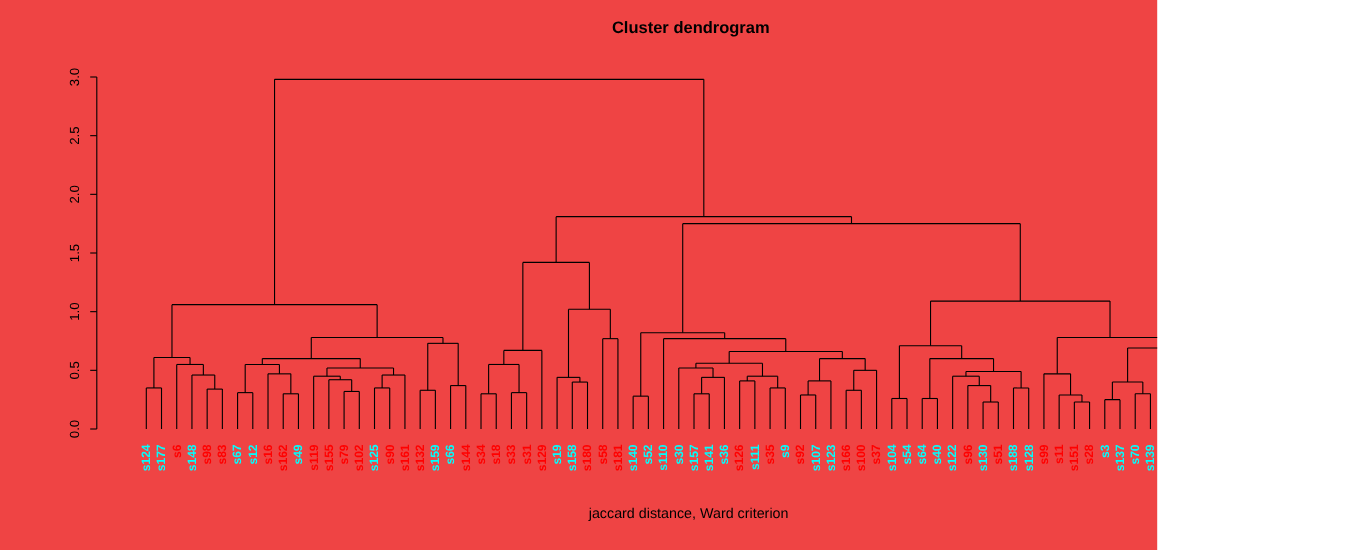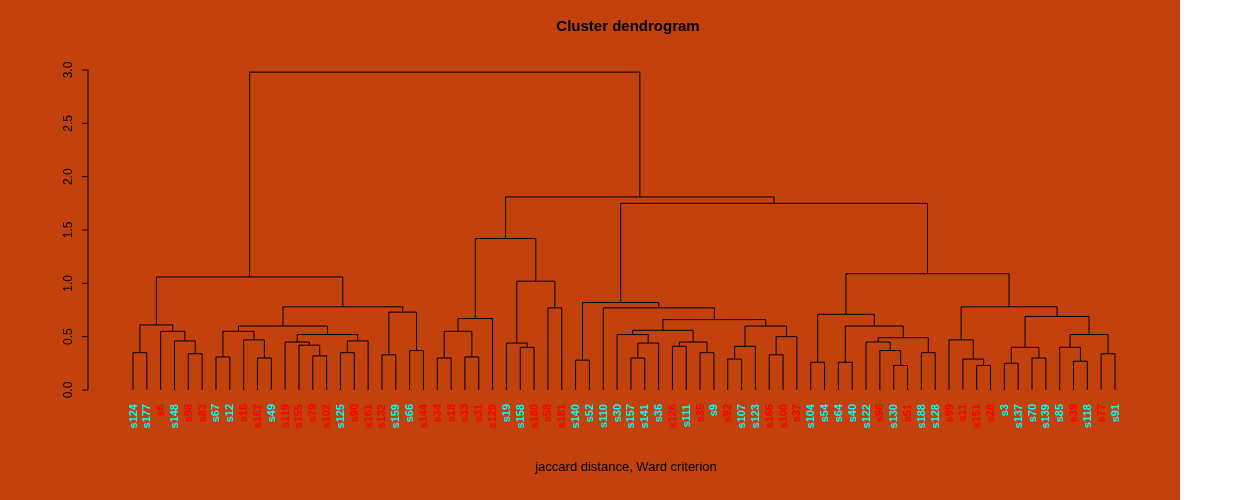--- a/index.html
+++ b/index.html
@@ -1,19 +1,19 @@
 <!DOCTYPE html>
 <html><head>
 <meta charset="utf-8">
 <style>
   html,body{margin:0;padding:0;background:#ffffff;}
   #screen{
     position:relative;
-    width:1180px;height:500px;
-    background:#c2410c;
+    width:1052px;height:500px;
+    background:#ef4444;
     font-family:"Liberation Sans", sans-serif;
     overflow:hidden;
   }
   .chart-title{
     position:absolute;
     top:17px;left:0;width:1256px;
     text-align:center;
     font-size:15px;font-weight:bold;color:#000000;
   }
   .x-label{

